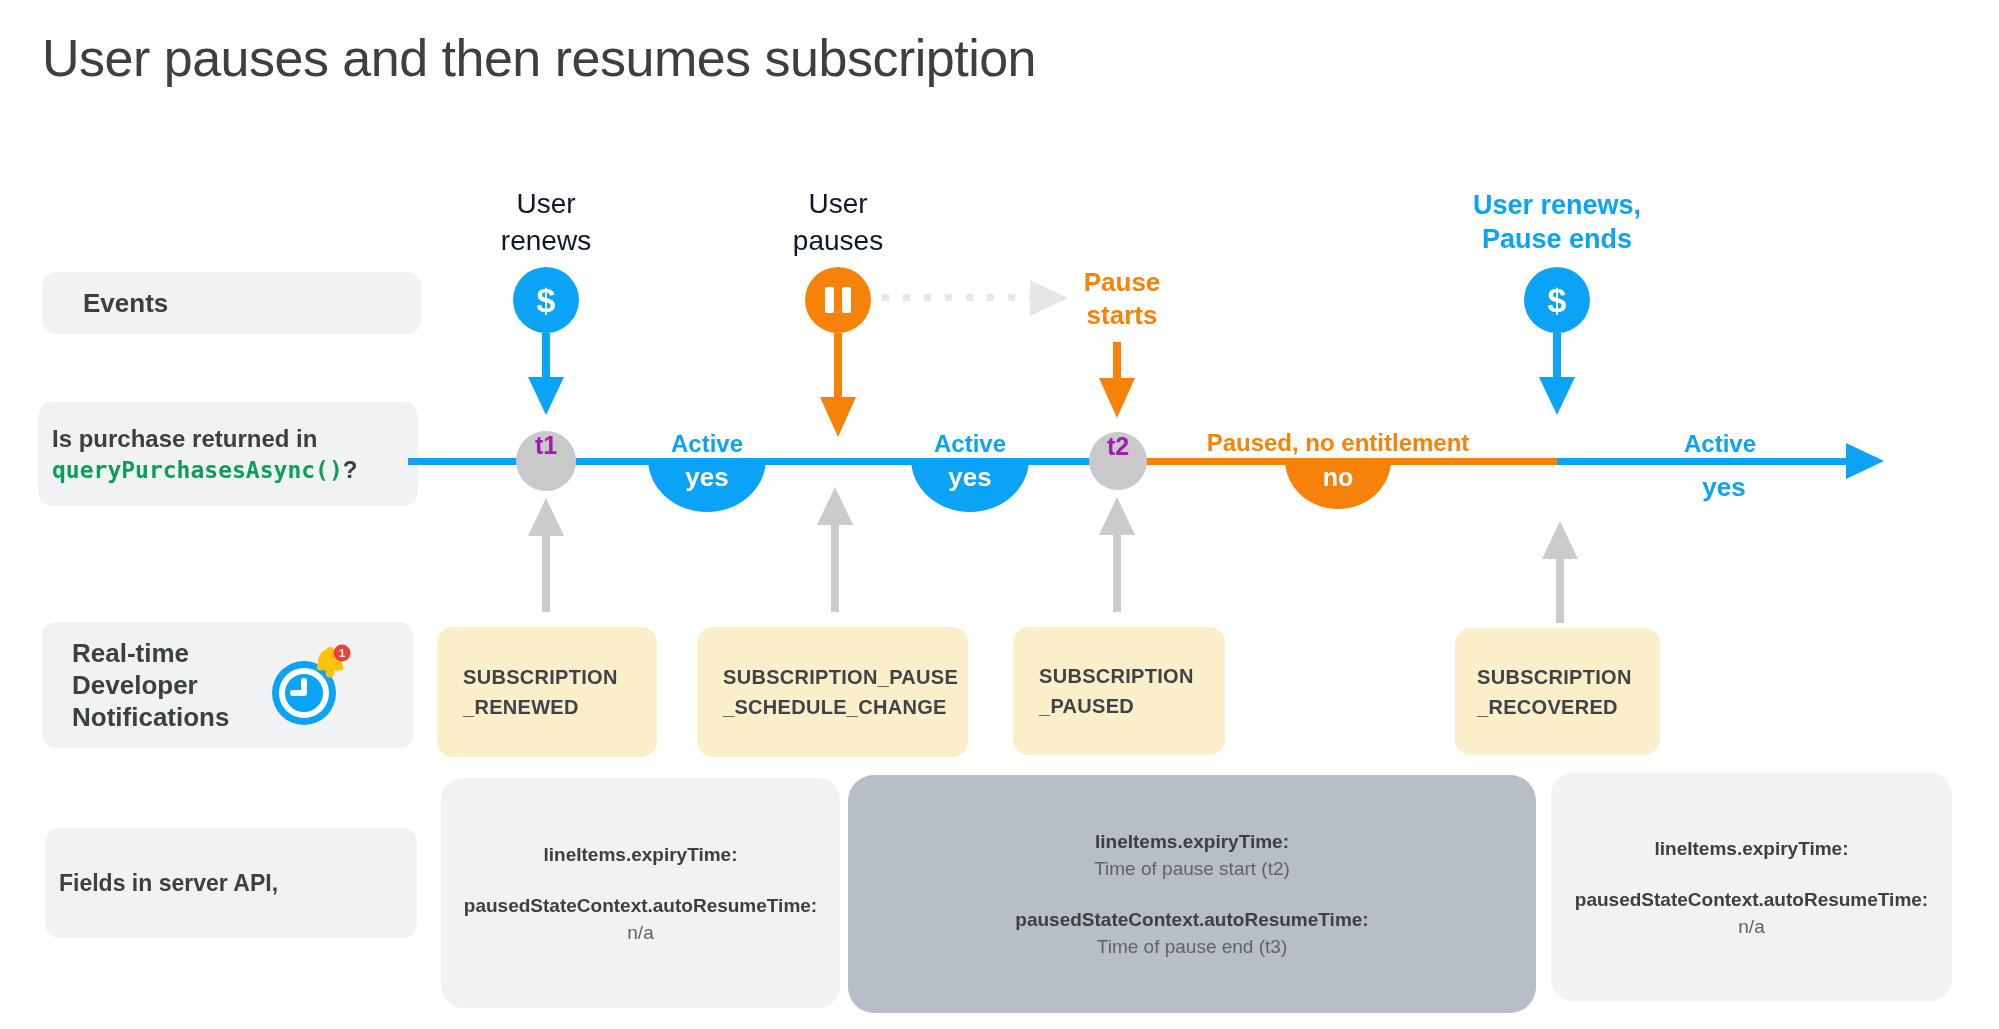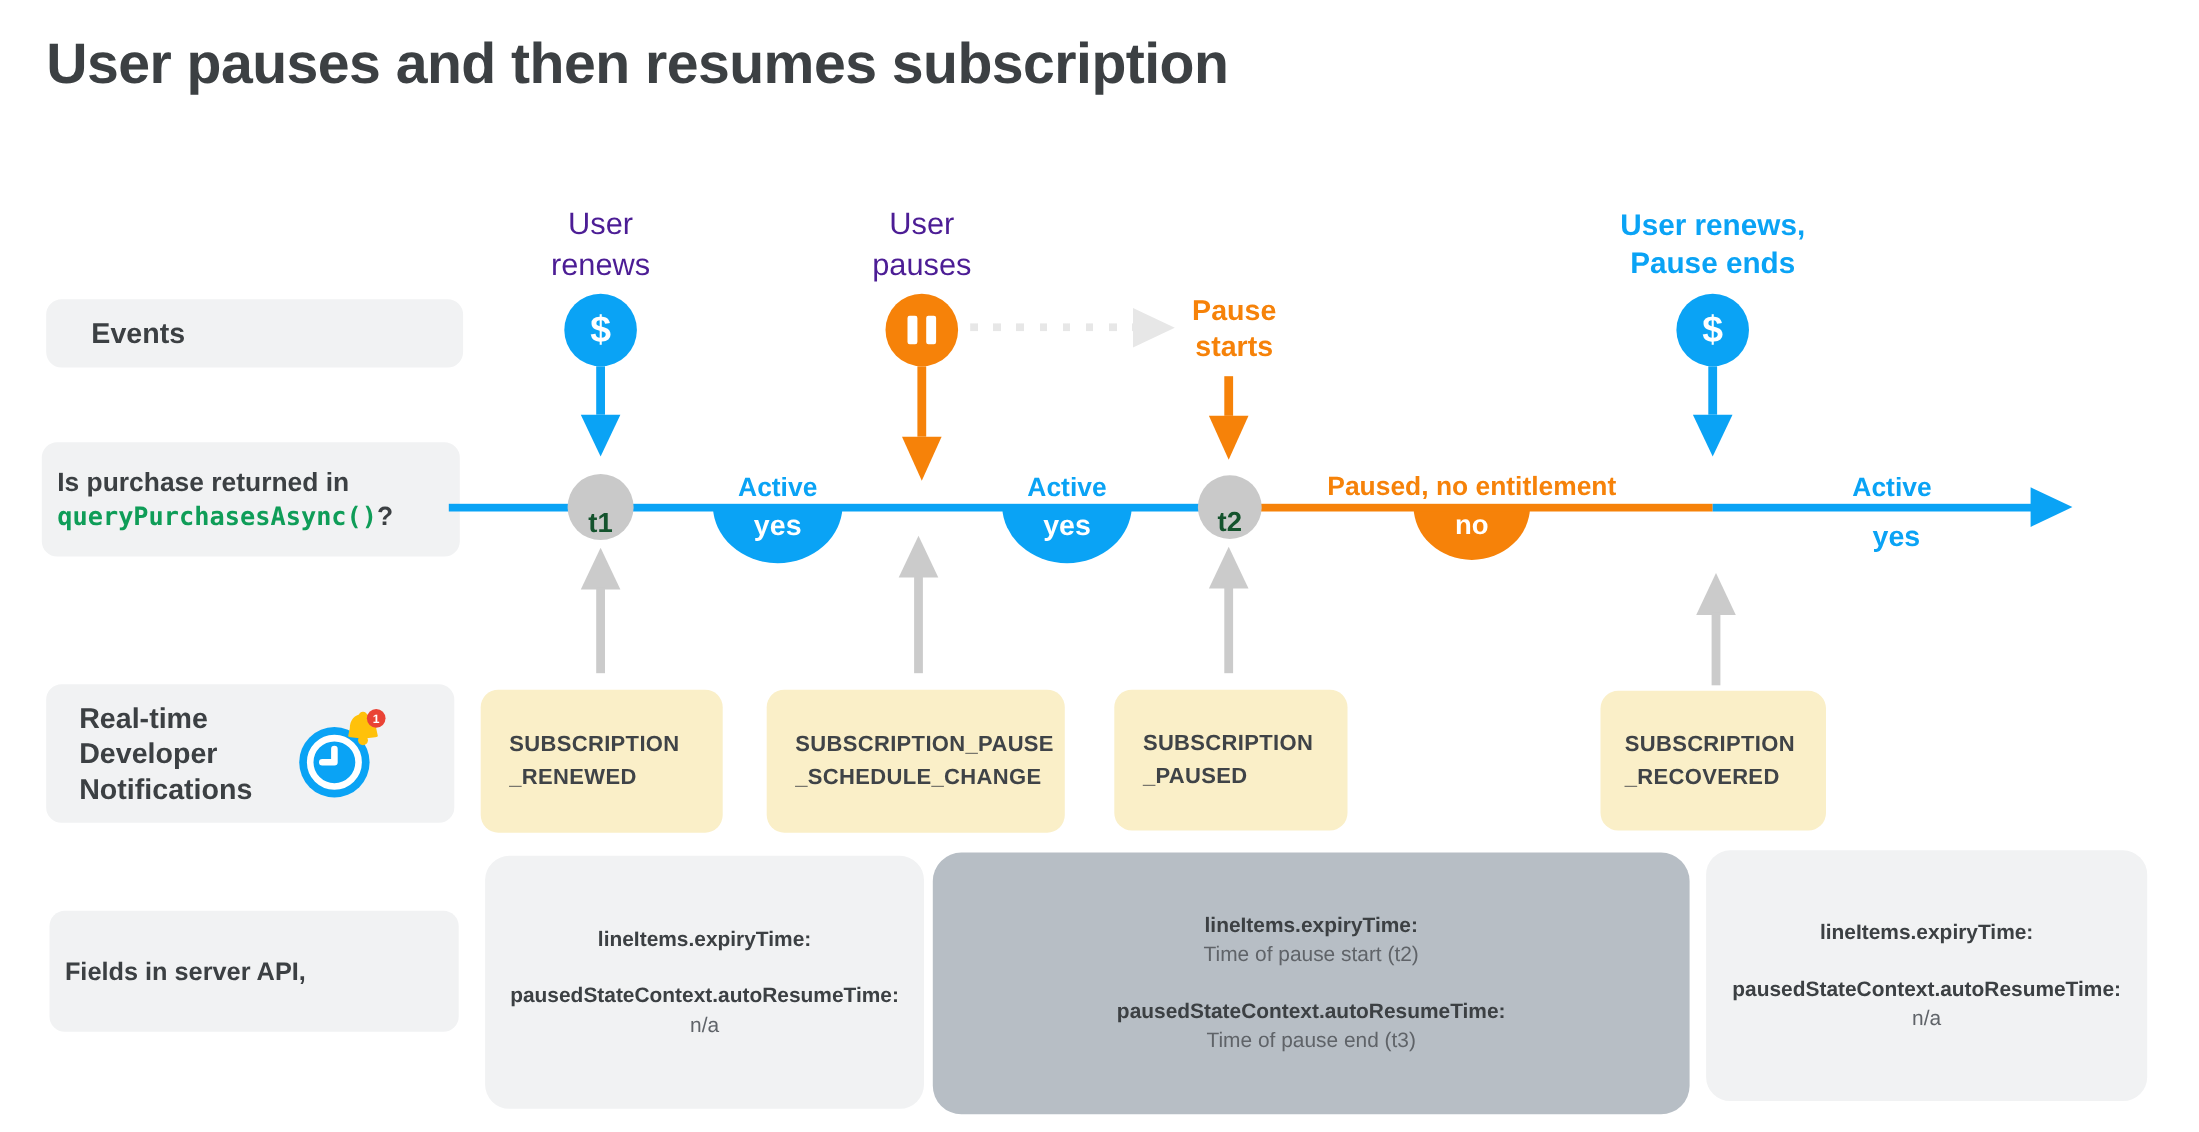--- a/index.html
+++ b/index.html
@@ -1,52 +1,52 @@
 <!DOCTYPE html>
 <html><head>
 <meta charset="utf-8">
 <style>
   html,body{margin:0;padding:0;background:#fff;}
   .canvas{position:relative;width:1999px;height:1029px;background:#fff;overflow:hidden;
           font-family:"Liberation Sans",sans-serif;}
   .abs{position:absolute;}
 
   
-  .title{position:absolute;left:42px;top:28px;font-size:52px;font-weight:bold;
+  .title{position:absolute;left:42px;top:28px;font-size:52px;font-weight:normal;
          color:#3C4043;letter-spacing:-0.5px;margin:0;}
 
   
   .lbox{position:absolute;background:#F1F2F3;border-radius:14px;color:#3C4043;
         display:flex;flex-direction:column;justify-content:center;}
   .lbox .b{font-weight:bold;}
 
   .code{font-family:"DejaVu Sans Mono","Liberation Mono",monospace;font-weight:bold;color:#0F9D58;}
 
   
   .seg{position:absolute;height:7px;top:458px;z-index:4;}
   .seg.blue{background:#0AA3F5;}
   .seg.orange{background:#F68209;}
-  .node{position:absolute;background:#C9C9C9;border-radius:50%;color:#14532d;font-weight:bold;
-        display:flex;align-items:flex-end;justify-content:center;z-index:5;}
+  .node{position:absolute;background:#C9C9C9;border-radius:50%;color:#a21caf;font-weight:bold;
+        display:flex;align-items:flex-start;justify-content:center;z-index:5;}
   .halfcircle{position:absolute;z-index:3;color:#fff;font-weight:bold;text-align:center;}
   .status-label{position:absolute;font-weight:bold;color:#0AA3F5;font-size:24px;
                 transform:translateX(-50%);white-space:nowrap;z-index:6;}
   .status-label.orange{color:#F68209;}
 
   
   .evt-circle{position:absolute;width:66px;height:66px;border-radius:50%;z-index:5;
               display:flex;align-items:center;justify-content:center;}
   .evt-circle.blue{background:#0AA3F5;}
   .evt-circle.orange{background:#F68209;}
   .dollar{color:#fff;font-size:34px;font-weight:bold;}
   .pause-bars{display:flex;gap:8px;}
   .pause-bars span{display:block;width:9px;height:26px;background:#fff;border-radius:2px;}
 
   .evt-label{position:absolute;transform:translateX(-50%);text-align:center;
-             font-size:28px;color:#4c1d95;line-height:37px;white-space:nowrap;}
+             font-size:28px;color:#0f172a;line-height:37px;white-space:nowrap;}
   .evt-label.blue{color:#0AA3F5;font-weight:bold;font-size:27px;line-height:34px;}
   .evt-label.orange{color:#F68209;font-weight:bold;font-size:26px;line-height:33px;}
 
   
   .shaft{position:absolute;width:8px;z-index:2;}
   .shaft.blue{background:#0AA3F5;}
   .shaft.orange{background:#F68209;}
   .shaft.gray{background:#CBCBCB;}
   .head-down{position:absolute;width:0;height:0;z-index:2;
              border-left:18px solid transparent;border-right:18px solid transparent;}

